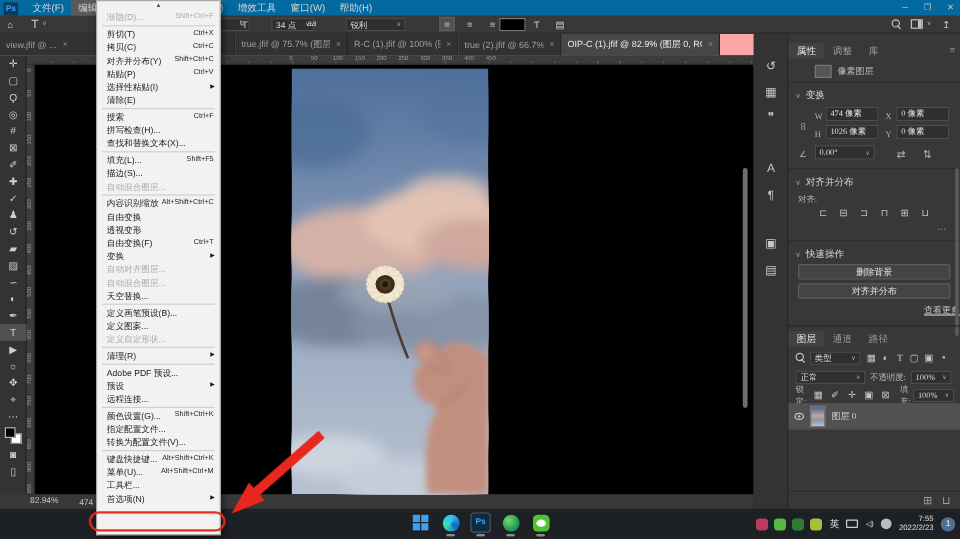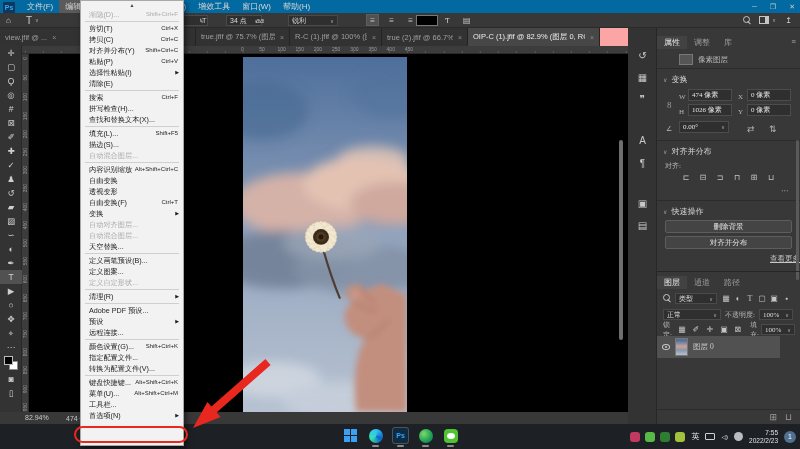--- a/index.html
+++ b/index.html
@@ -85,21 +85,21 @@
   .morelink{position:absolute;left:0;width:143px;text-align:right;font-size:7.5px;color:#c8c8c8;text-decoration:underline;}
   .alicon{width:14px;height:10px;display:inline-flex;align-items:center;justify-content:center;font-size:8px;color:#c5c5c5;}
   .pscroll{position:absolute;right:1px;top:112px;width:3px;height:140px;background:#5a5a5a;border-radius:2px;}
   .divline{position:absolute;left:0;width:143px;height:1px;background:#2c2c2c;}
 
   .ltabs{position:absolute;left:0;top:248px;height:13px;display:flex;}
   .lrow{position:absolute;left:0;width:143px;height:13px;display:flex;align-items:center;}
   .licon{width:12px;text-align:center;font-size:8px;color:#c5c5c5;flex:none;}
   .eye{width:8px;height:6px;border:1px solid #c9c9c9;border-radius:50%;position:relative;flex:none;}
   .eye::after{content:"";position:absolute;left:2px;top:1px;width:2px;height:2px;background:#c9c9c9;border-radius:50%;}
-  .layerrow{position:absolute;left:0;top:308px;width:123px;height:22px;background:#515151;display:flex;align-items:center;padding:0 5px;gap:5px;}
+  .layerrow{position:absolute;left:0;top:308px;width:143px;height:22px;background:#515151;display:flex;align-items:center;padding:0 5px;gap:5px;}
   .thumb{width:13px;height:18px;background:linear-gradient(#55719b 10%,#c4a49c 45%,#8b97aa 70%,#b6c1d2 100%);border:1px solid #777;flex:none;}
   .lbottom{position:absolute;left:0;bottom:0;width:143px;height:15px;border-top:1px solid #2c2c2c;display:flex;align-items:center;justify-content:flex-end;gap:8px;padding-right:8px;}
   .lbottom span{font-size:9px;color:#9f9f9f;}
 
   
   .taskbar{position:absolute;left:0;right:0;bottom:0;height:25px;background:#1d2024;z-index:15;}
   .tb-center{position:absolute;left:342px;top:3px;display:flex;gap:8px;align-items:center;}
   .tb-app{position:relative;width:17px;height:17px;display:flex;align-items:center;justify-content:center;}
   .tb-dash{position:absolute;bottom:-3px;left:5px;width:7px;height:2px;background:#8a8a8a;border-radius:1px;}
   .ico-start{width:13px;height:13px;display:grid;grid-template-columns:6px 6px;grid-template-rows:6px 6px;gap:1px;}

